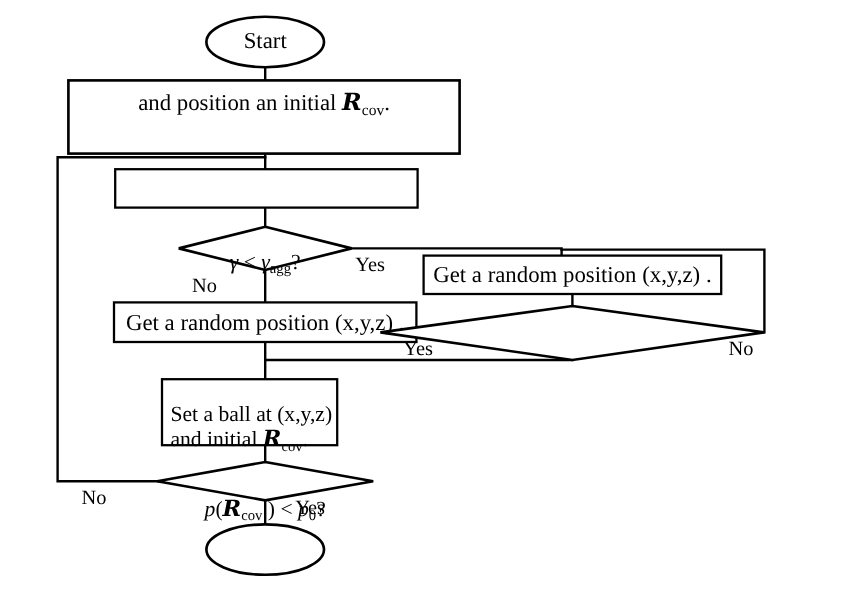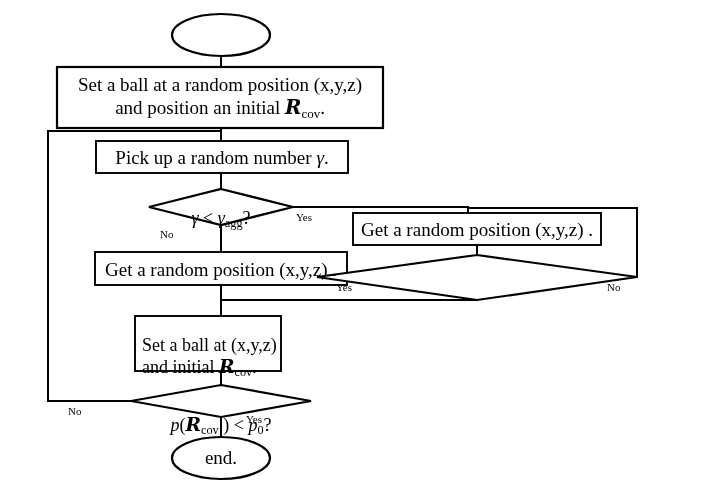--- a/index.html
+++ b/index.html
@@ -47,21 +47,21 @@
     line-height: 1.14;
     user-select: none;
   }
   .node-text {
     text-align: center;
   }
   .node-text.left {
     text-align: left;
   }
   .edge-label {
-    font-size: 11px;
+    font-size: 17px;
   }
   .italic {
     font-style: italic;
   }
   .sub {
     font-size: 0.68em;
     vertical-align: -0.28em;
     font-style: normal;
   }
   .script-r {
@@ -118,31 +118,28 @@
 
     <polygon class="shape" points="477,255 637,277 477,300 317,277"></polygon>
 
     <rect class="shape-thin" x="135" y="316" width="146" height="55"></rect>
 
     <polygon class="shape" points="221,385 311,401 221,417 131,401"></polygon>
 
     <ellipse class="shape" cx="221" cy="458" rx="49" ry="21"></ellipse>
   </svg>
 
+  <div class="lbl node-text" style="left:171px; top:24px; width:100px; font-size:19px;">Start</div>
 
   <div class="lbl node-text" style="left:59px; top:74px; width:322px; font-size:19px;">
-    <div>Set a ball at a random position (x,y,z)</div>
     <div>
       <span>and position an initial </span><span class="script-r">R</span><span class="sub">cov</span><span>.</span>
     </div>
   </div>
 
-  <div class="lbl node-text" style="left:98px; top:147px; width:248px; font-size:19px;">
-    <span>Pick up a random number </span><span class="italic">γ</span><span>.</span>
-  </div>
 
   <div class="lbl node-text" style="left:161px; top:208px; width:120px; font-size:18px;">
     <span class="italic">γ</span><span> &lt; </span><span class="italic">γ</span><span class="sub">agg</span><span>?</span>
   </div>
 
   <div class="lbl node-text" style="left:355px; top:219px; width:244px; font-size:19px;">Get a random position (x,y,z) .</div>
 
   <div class="lbl node-text" style="left:97px; top:259px; width:248px; font-size:19px;">Get a random position (x,y,z) .</div>
 
 
@@ -150,21 +147,20 @@
     <div>Set a ball at (x,y,z)</div>
     <div>
       <span>and initial </span><span class="script-r">R</span><span class="sub">cov</span><span>.</span>
     </div>
   </div>
 
   <div class="lbl node-text" style="left:141px; top:414px; width:160px; font-size:18px;">
     <span class="italic">p</span><span>(</span><span class="script-r">R</span><span class="sub">cov</span><span> )</span><span> &lt; </span><span class="italic">p</span><span class="sub">0</span><span>?</span>
   </div>
 
-  <div class="lbl node-text" style="left:171px; top:447px; width:100px; font-size:19px;">end.</div>
 
   <div class="lbl edge-label" style="left:296px; top:211px;">Yes</div>
 
   <div class="lbl edge-label" style="left:160px; top:228px;">No</div>
 
   <div class="lbl edge-label" style="left:336px; top:281px;">Yes</div>
 
   <div class="lbl edge-label" style="left:607px; top:281px;">No</div>
 
   <div class="lbl edge-label" style="left:68px; top:405px;">No</div>

